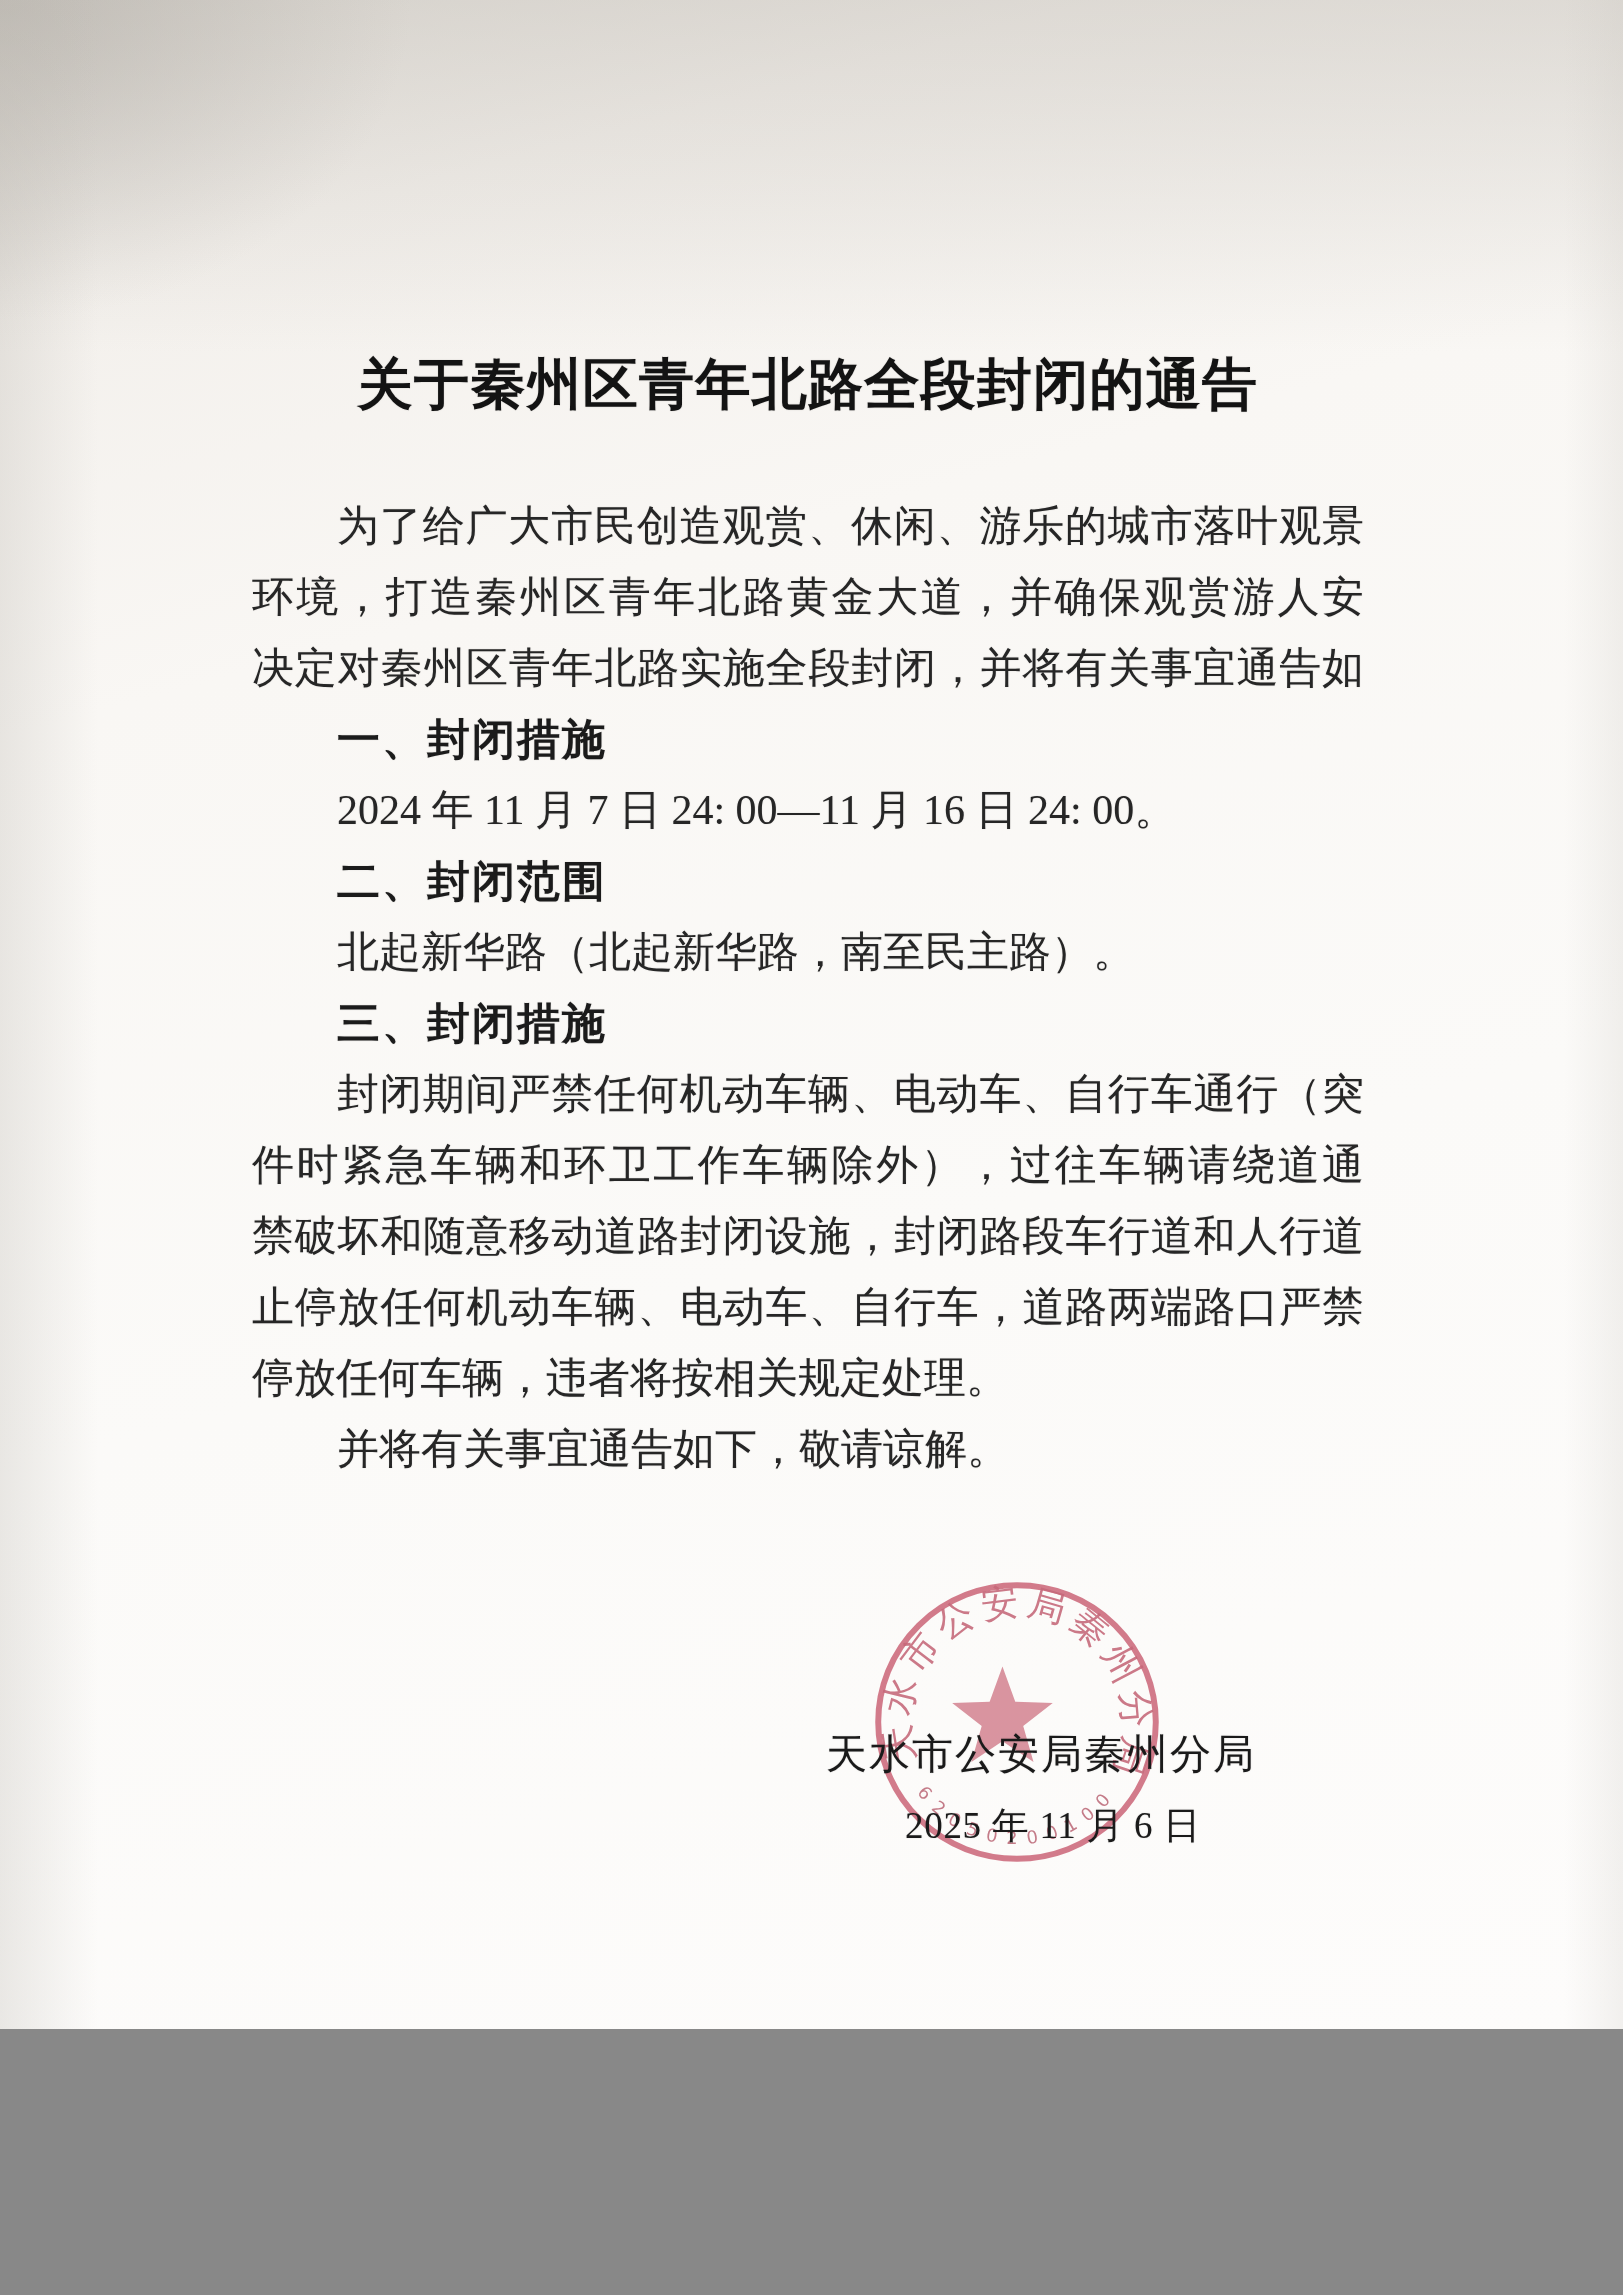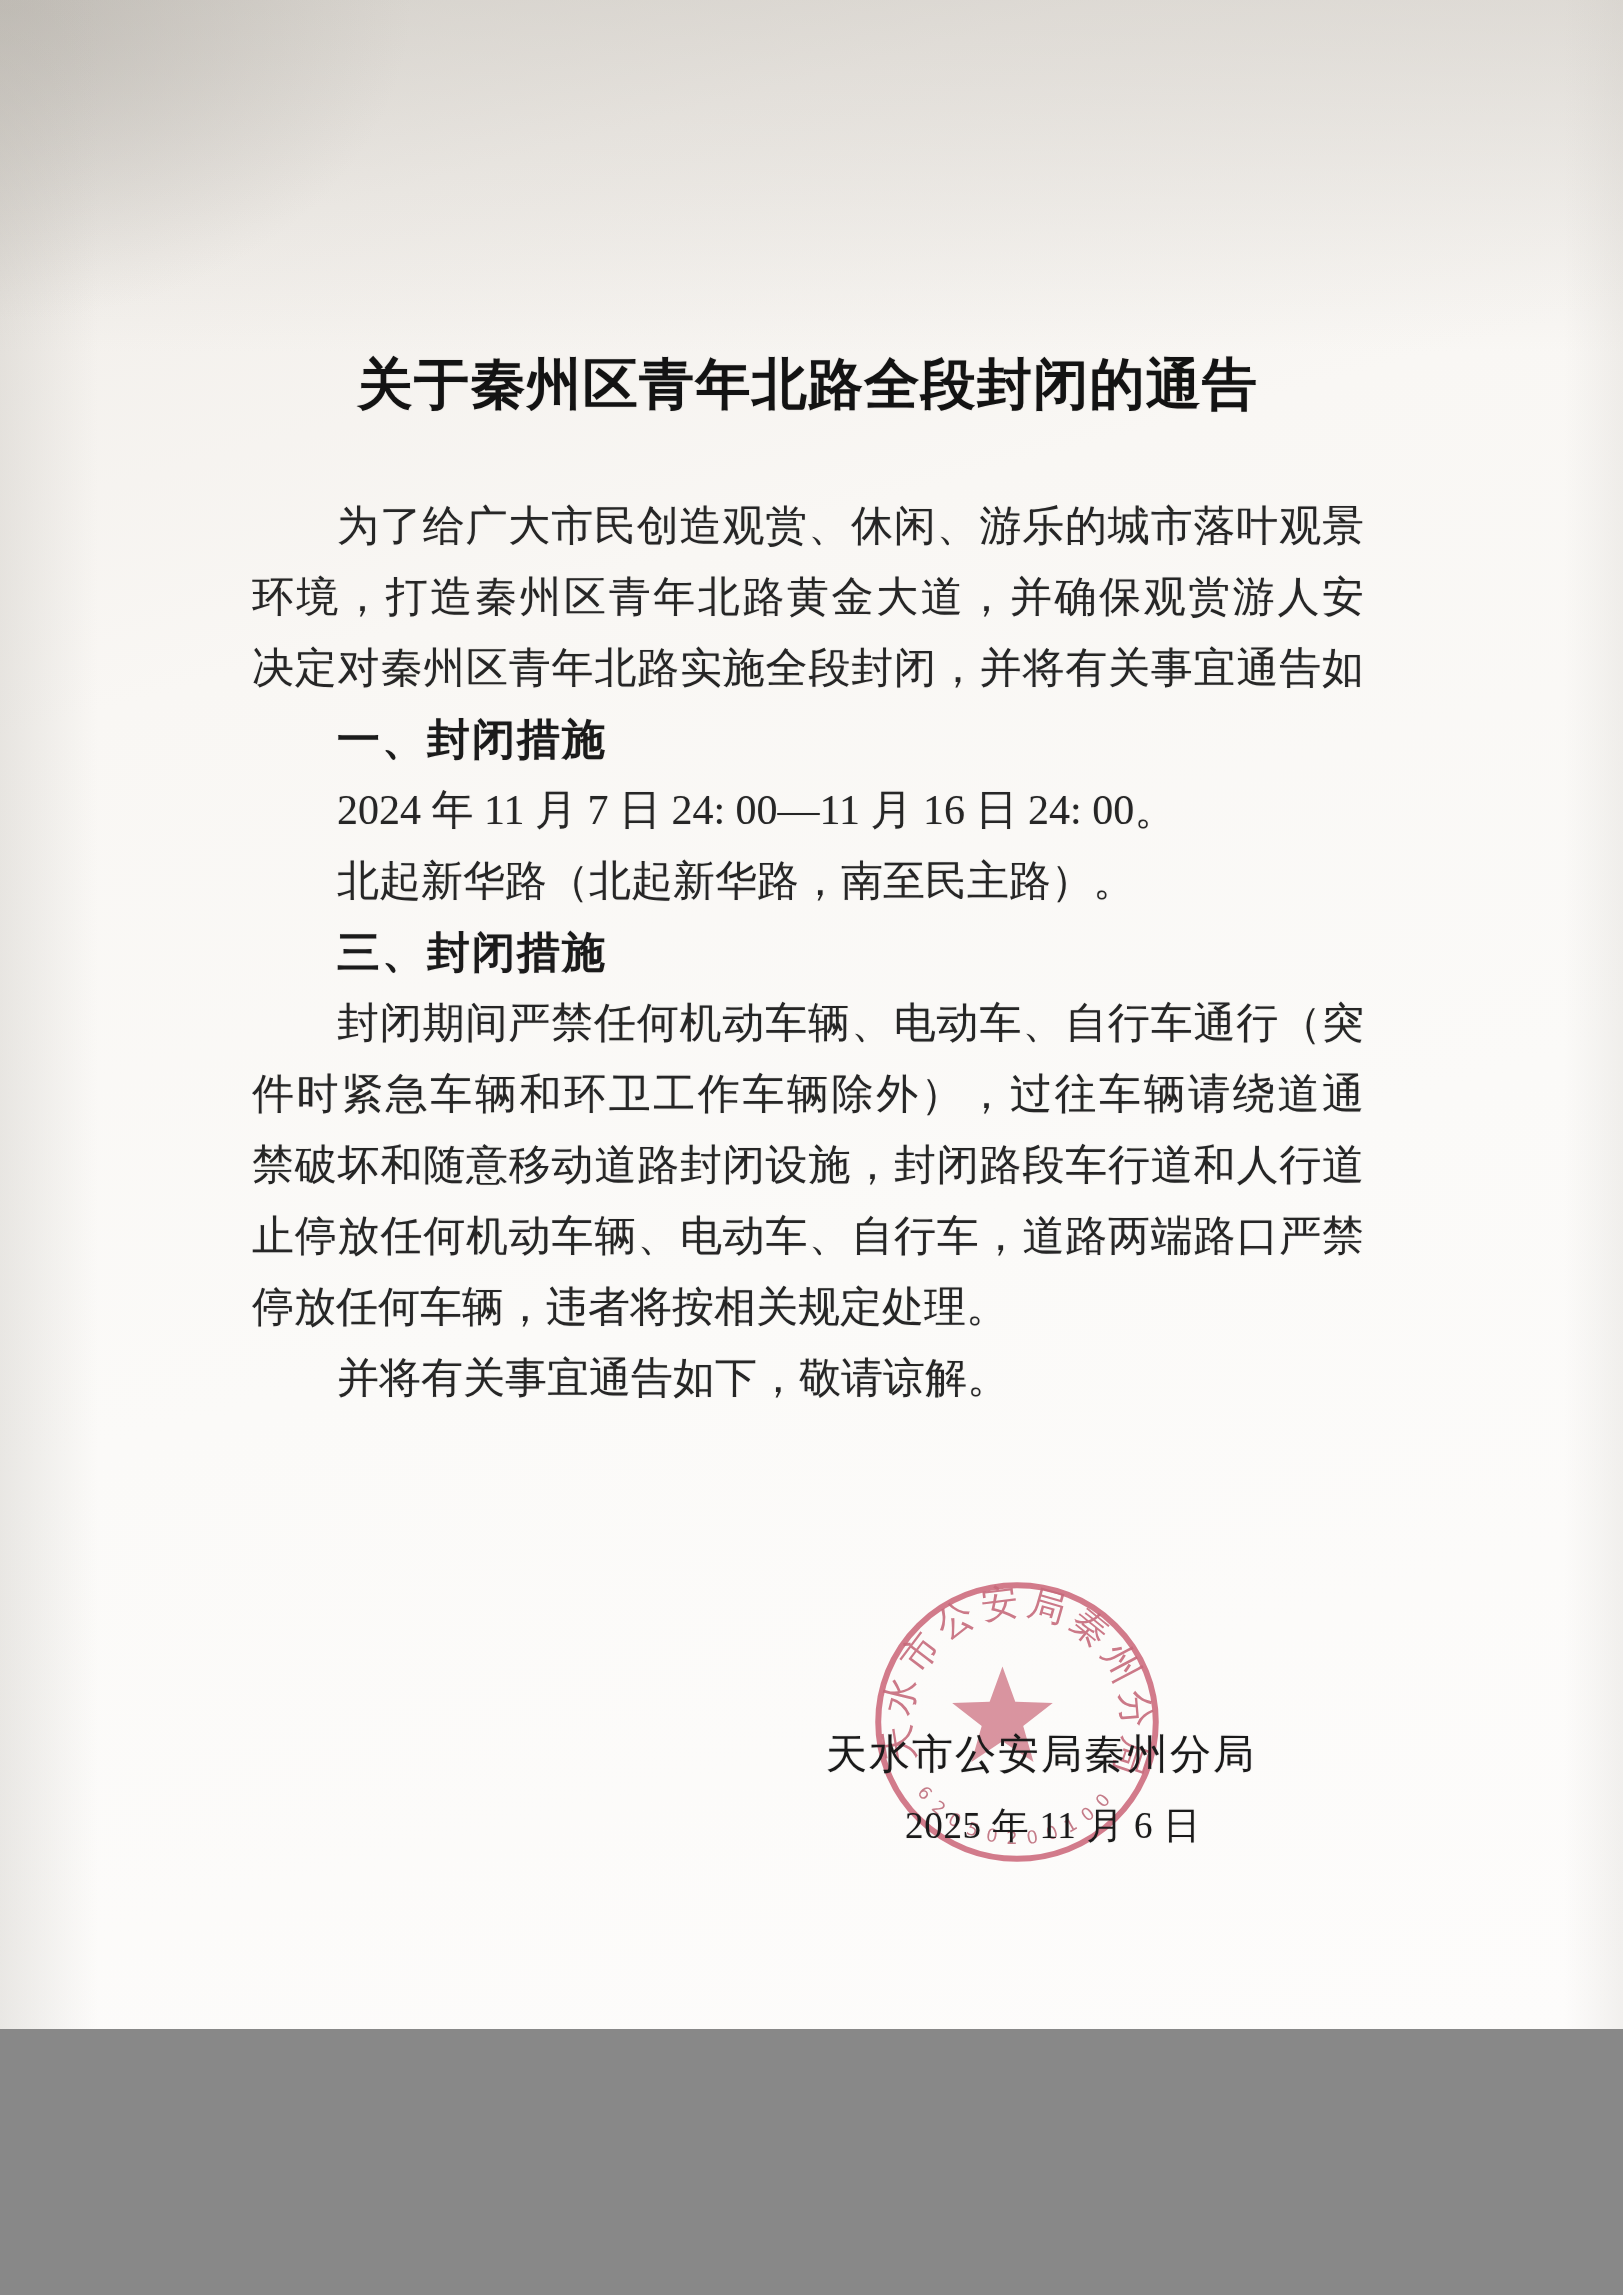--- a/index.html
+++ b/index.html
@@ -80,20 +80,21 @@
   <div class="title">关于秦州区青年北路全段封闭的通告</div>
 
   <div class="doc-body">
     <div class="line just indent">为了给广大市民创造观赏、休闲、游乐的城市落叶观景道路</div>
     <div class="line just">环境，打造秦州区青年北路黄金大道，并确保观赏游人安全，现</div>
     <div class="line just">决定对秦州区青年北路实施全段封闭，并将有关事宜通告如下：</div>
 
     <div class="line indent hd">一、封闭措施</div>
     <div class="line indent">2024 年 11 月 7 日 24: 00—11 月 16 日 24: 00。</div>
 
+    <div class="line indent hd">二、封闭范围</div>
     <div class="line indent">北起新华路（北起新华路，南至民主路）。</div>
 
     <div class="line indent hd">三、封闭措施</div>
     <div class="line just indent">封闭期间严禁任何机动车辆、电动车、自行车通行（突发事</div>
     <div class="line just">件时紧急车辆和环卫工作车辆除外），过往车辆请绕道通行。严</div>
     <div class="line just">禁破坏和随意移动道路封闭设施，封闭路段车行道和人行道上禁</div>
     <div class="line just">止停放任何机动车辆、电动车、自行车，道路两端路口严禁随意</div>
     <div class="line">停放任何车辆，违者将按相关规定处理。</div>
 
     <div class="line indent">并将有关事宜通告如下，敬请谅解。</div>

